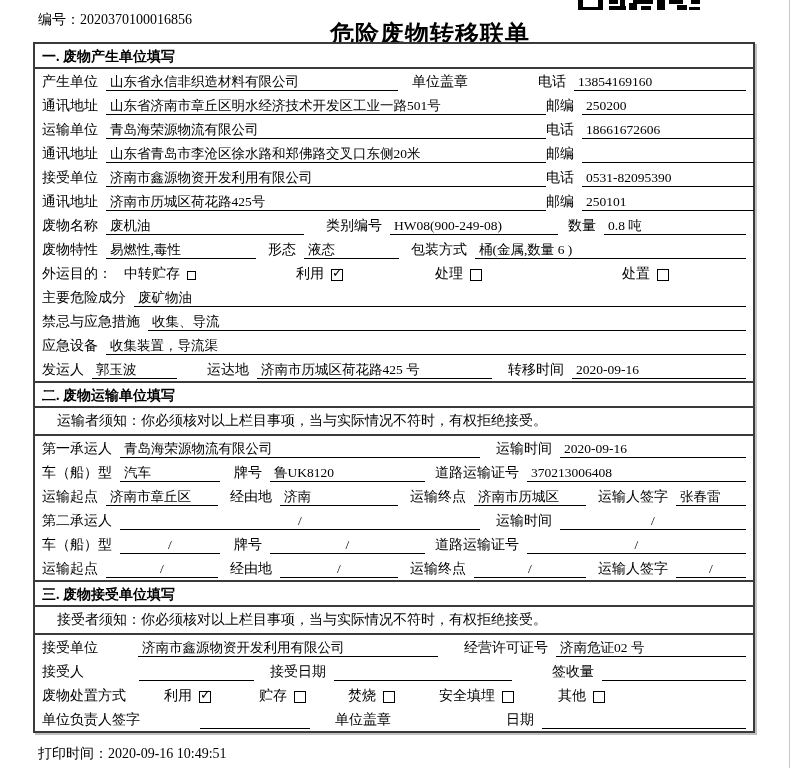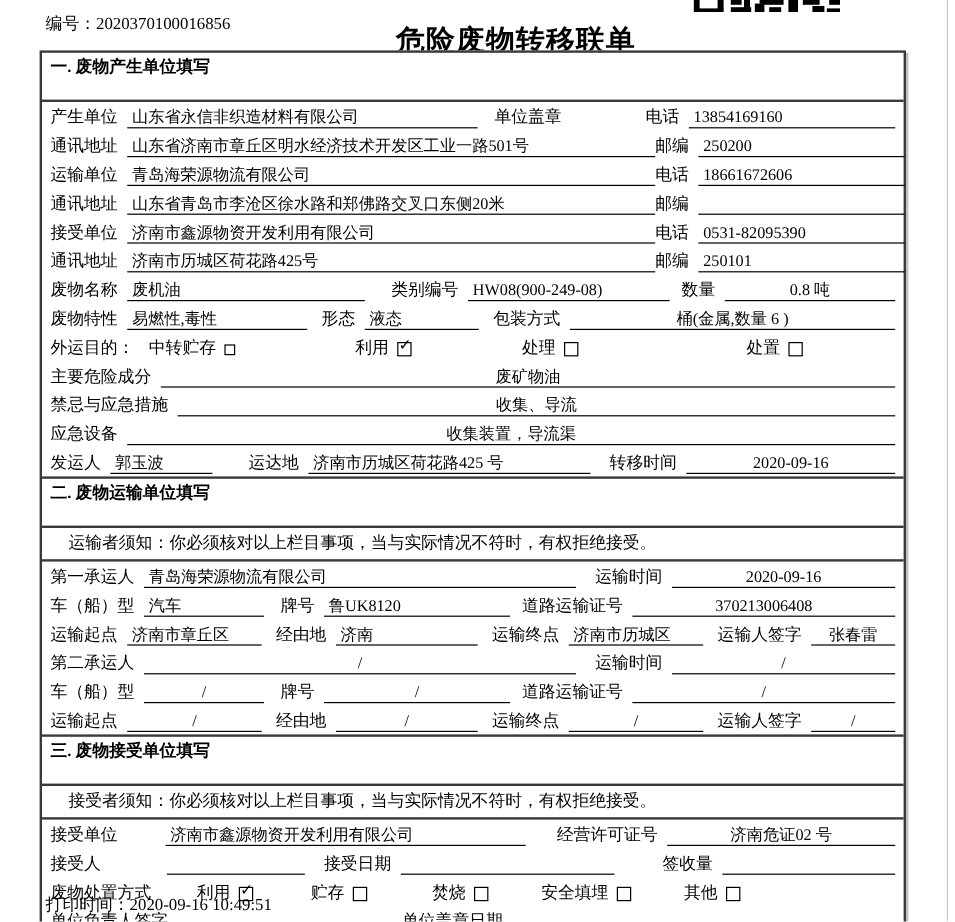--- a/index.html
+++ b/index.html
@@ -16,38 +16,38 @@
   .qr{position:absolute;left:578px;top:0;width:122px;height:10px;}
   
   .form{
     position:absolute;left:33px;top:42px;width:722px;box-sizing:border-box;
     border:2px solid #3a3a3a;background:#fff;
     box-shadow:2px 2px 0 rgba(140,140,140,.55);
   }
   .sec{box-sizing:border-box;}
   .sec + .sec{border-top:2px solid #3a3a3a;}
   .sec-head{
-    height:41px;line-height:25px;padding:0 7px;font-size:14px;font-weight:bold;
+    height:25px;line-height:25px;padding:0 7px;font-size:14px;font-weight:bold;
     border-bottom:2px solid #3a3a3a;box-sizing:border-box;
   }
   .row{
     display:flex;align-items:flex-end;height:24px;box-sizing:border-box;
     padding:0 7px 2px 7px;font-size:14px;
   }
   .notice{
     height:28px;display:flex;align-items:center;padding:0 22px;font-size:14px;
     border-bottom:2px solid #3a3a3a;box-sizing:border-box;
   }
   .lbl{white-space:nowrap;flex:none;}
   .val{
     border-bottom:1px solid #000;padding:0 4px;margin-left:8px;
     white-space:nowrap;overflow:hidden;box-sizing:border-box;
     height:18px;line-height:18px;font-size:13.5px;flex:none;
   }
-  .fx{flex:1 1 auto;min-width:0;text-align:center;}
+  .fx{flex:1 1 auto;min-width:0;}
   .ctr{text-align:center;}
   .ml-a{margin-left:auto;}
   .val-r{width:172px;}
   
   .opt{display:flex;align-items:flex-end;flex:none;white-space:nowrap;}
   .cb{
     position:relative;display:inline-block;flex:none;
     width:12px;height:12px;border:1px solid #000;margin-left:7px;margin-bottom:2px;
     box-sizing:border-box;background:#fff;
   }
@@ -281,39 +281,39 @@
     <div class="row">
       <span class="lbl">废物处置方式</span>
       <span class="opt" style="margin-left:38px">
         <span class="lbl">利用</span>
         <span class="cb checked"></span>
       </span>
       <span class="opt" style="margin-left:48px">
         <span class="lbl">贮存</span>
         <span class="cb"></span>
       </span>
-      <span class="opt" style="margin-left:54px">
+      <span class="opt" style="margin-left:42px">
         <span class="lbl">焚烧</span>
         <span class="cb"></span>
       </span>
       <span class="opt" style="margin-left:44px">
         <span class="lbl">安全填埋</span>
         <span class="cb"></span>
       </span>
       <span class="opt" style="margin-left:44px">
         <span class="lbl">其他</span>
         <span class="cb"></span>
       </span>
     </div>
 
     <div class="row">
       <span class="lbl">单位负责人签字</span>
       <span class="val" style="width:110px;margin-left:60px"></span>
       <span class="lbl" style="margin-left:25px">单位盖章</span>
-      <span class="lbl" style="">日期</span>
+      <span class="lbl" style="margin-left:115px">日期</span>
       <span class="val fx"></span>
     </div>
   </div>
 </div>
 
 <div class="print-line">
   <span>打印时间：</span><span>2020-09-16 10:49:51</span>
 </div>
 
 </body></html>

